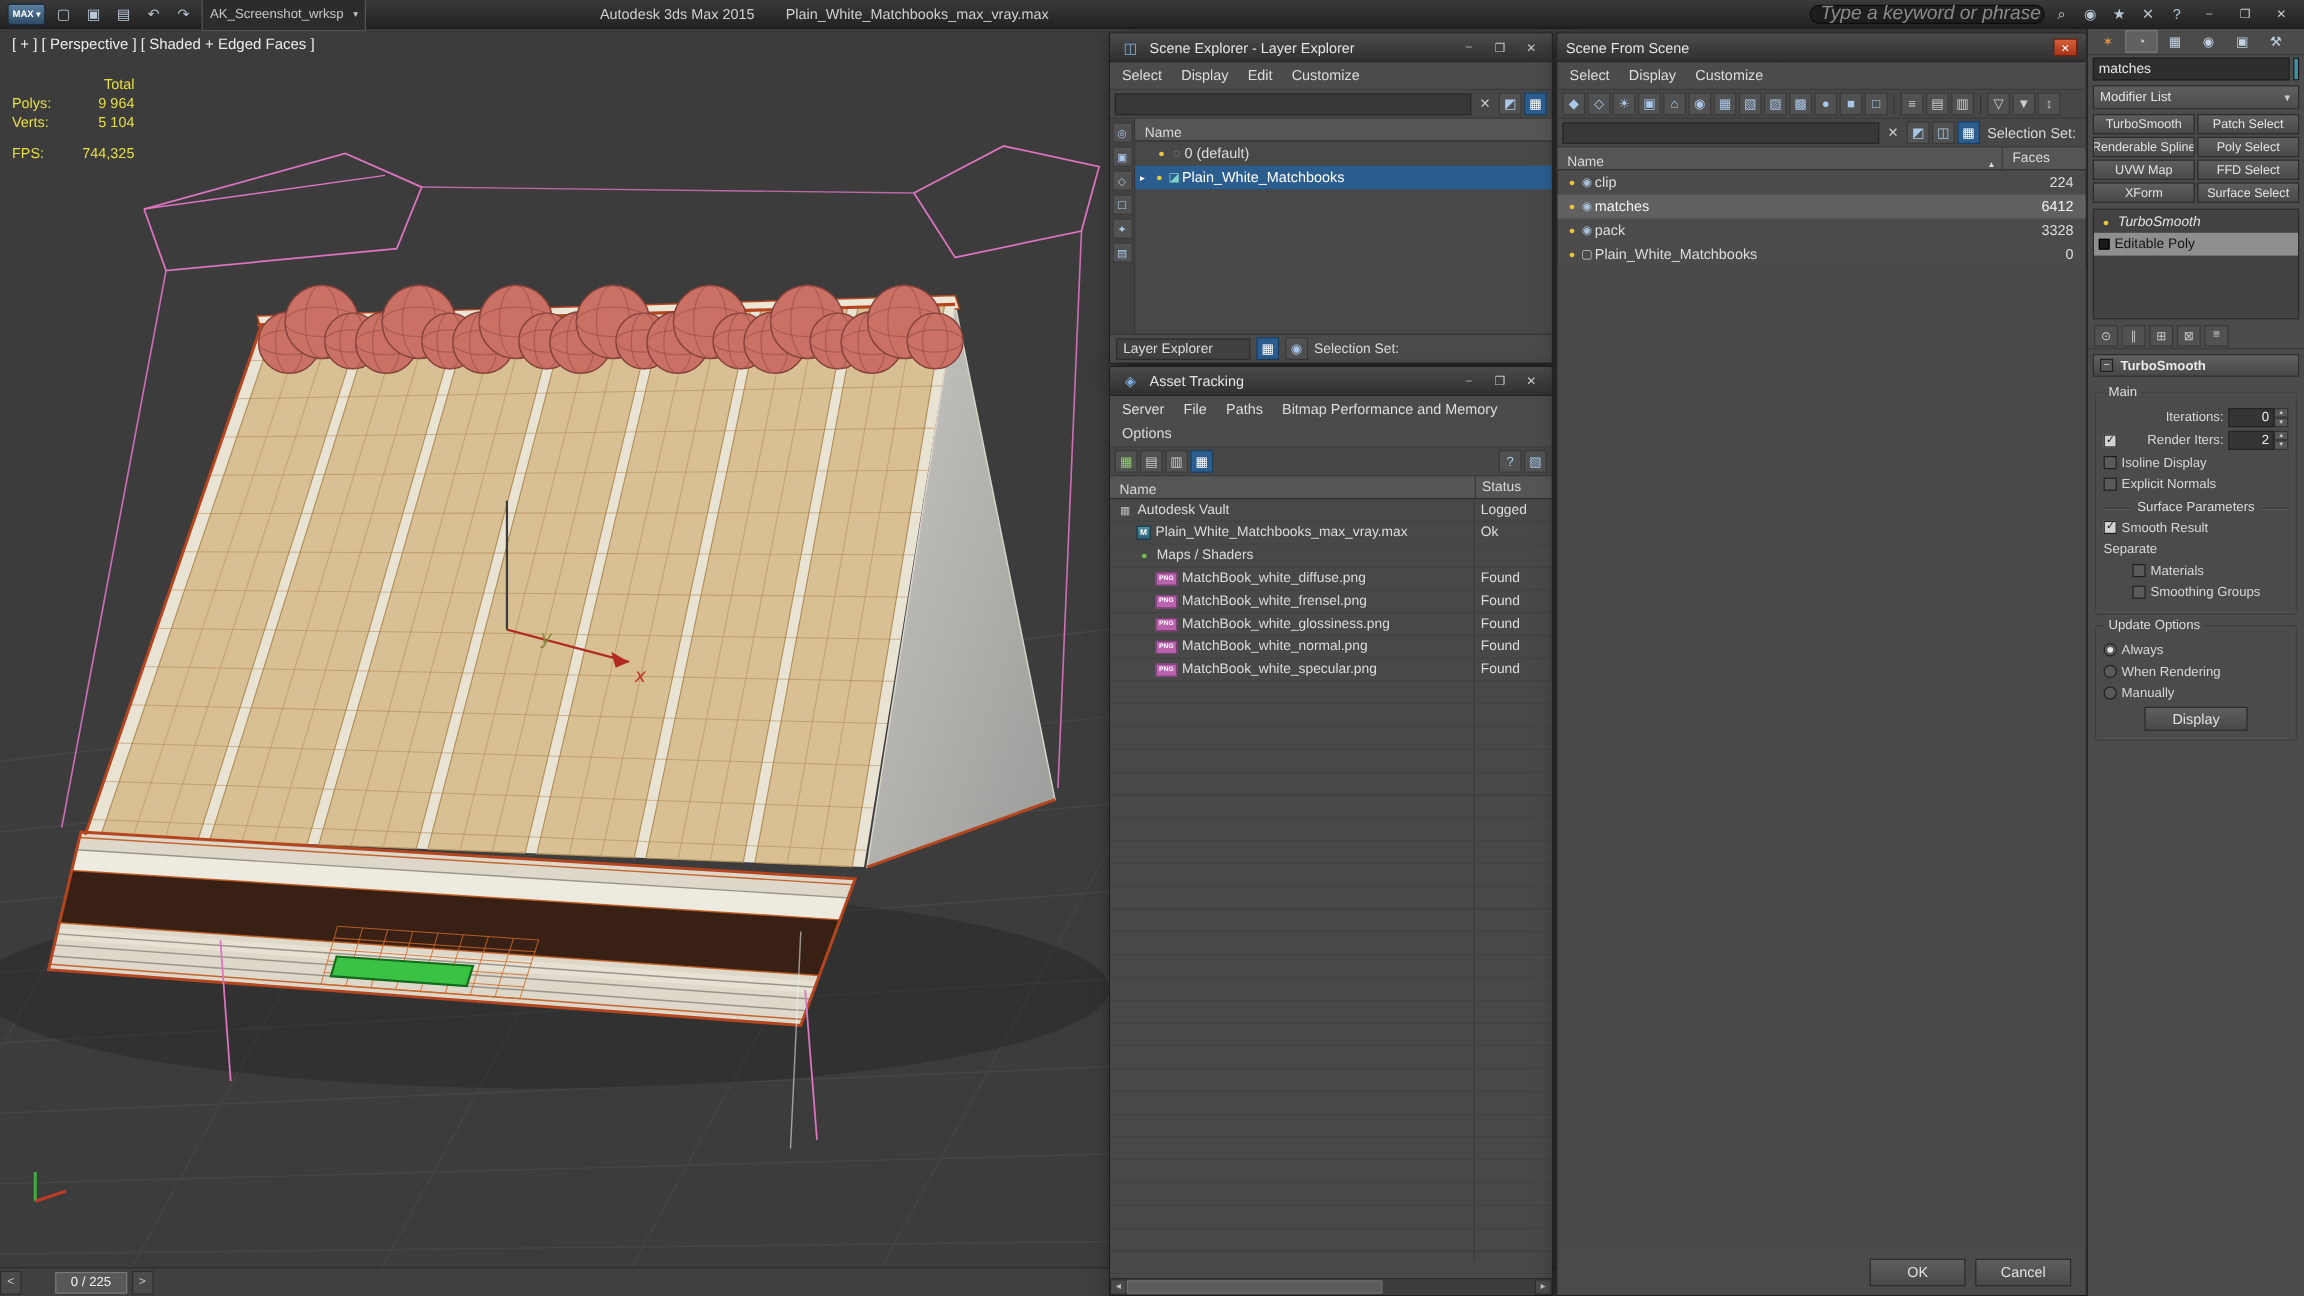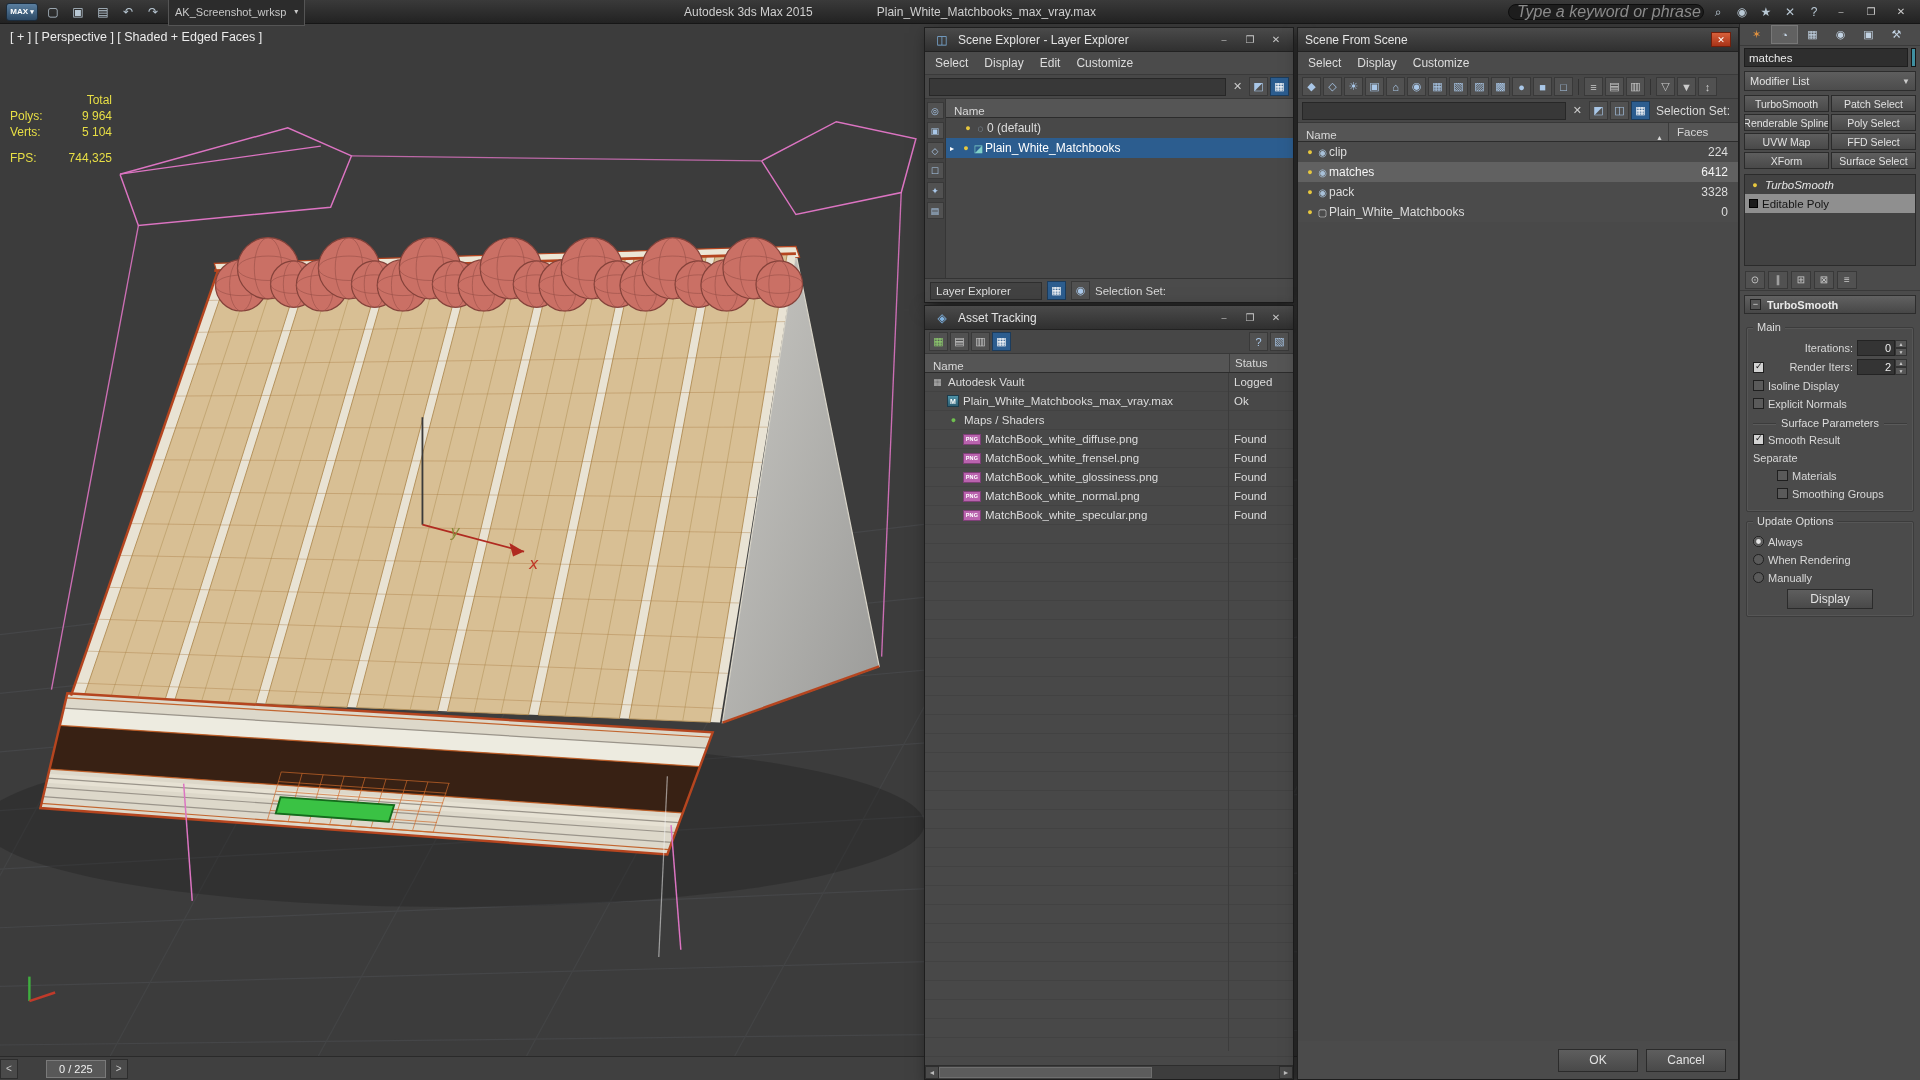--- a/index.html
+++ b/index.html
@@ -9,33 +9,33 @@
 
   
   .app-titlebar{position:absolute;left:0;top:0;width:1920px;height:24px;z-index:30;
     background:linear-gradient(#3a3a3a,#222);border-bottom:1px solid #161616;
     display:flex;align-items:center;padding:0 6px;gap:5px;}
   .max-logo{width:32px;height:18px;background:linear-gradient(#5a7fa0,#2d4a66);border:1px solid #1c2c3c;
     border-radius:3px;color:#fff;font-size:8px;font-weight:bold;display:flex;align-items:center;justify-content:center;gap:2px;}
   .tb-icon{width:20px;height:18px;display:flex;align-items:center;justify-content:center;color:#b9c8d4;font-size:12px;}
   .workspace-dd{height:29px;min-width:132px;background:#2c2c2c;border:1px solid #555;display:flex;
     align-items:center;padding:0 6px;font-size:11px;color:#c8c8c8;gap:8px;}
-  .tb-center{position:absolute;left:500px;right:640px;display:flex;justify-content:center;gap:64px;
+  .tb-center{position:absolute;left:500px;right:640px;display:flex;gap:26px;
     font-size:12px;color:#cfcfcf;pointer-events:none;white-space:nowrap;}
   .tb-right{margin-left:auto;display:flex;align-items:center;gap:4px;}
   .tb-search{width:196px;height:16px;background:#1d1d1d;border:1px solid #0e0e0e;border-radius:8px;
     display:flex;align-items:center;padding:0 8px;}
   .tb-search input{flex:1;background:transparent;border:none;outline:none;color:#ddd;font-size:16px;font-family:inherit;}
   .tb-search input::placeholder{color:#8a8a8a;font-style:italic;}
   .win-btn{width:26px;height:18px;display:flex;align-items:center;justify-content:center;color:#d0d0d0;font-size:10px;}
 
   
   .viewport{position:absolute;left:0;top:24px;width:1740px;height:1032px;background:#3c3c3c;z-index:1;}
   .vp-label{position:absolute;left:10px;top:6px;color:#ececec;font-size:12.5px;}
-  .vp-stats{position:absolute;left:10px;top:38px;color:#e8df45;font-size:12px;line-height:16px;margin-top:30px;}
+  .vp-stats{position:absolute;left:10px;top:38px;color:#e8df45;font-size:12px;line-height:16px;}
   .vp-stats .lbl{display:inline-block;width:44px;}
   .vp-stats .num{display:inline-block;width:58px;text-align:right;}
   .vp-stats .gap{height:10px;}
 
   
   .timebar{position:absolute;left:0;top:1056px;width:1740px;height:24px;background:#404040;
     border-top:1px solid #2a2a2a;display:flex;align-items:center;z-index:2;gap:4px;}
   .tl-btn{width:18px;height:20px;background:#4a4a4a;border:1px solid #2d2d2d;color:#c8c8c8;font-size:10px;
     display:flex;align-items:center;justify-content:center;}
   .tl-handle{height:18px;padding:0 12px;background:#585858;border:1px solid #7a7a7a;display:flex;
@@ -446,20 +446,27 @@
   </div>
 
   <div class="win" id="asset-tracking">
     <div class="win-title">
       <span class="tb-icon" style="color:#7fb2e0">◈</span>
       <span class="title">Asset Tracking</span>
       <span class="win-ctrl">⎯</span>
       <span class="win-ctrl">❐</span>
       <span class="win-ctrl">✕</span>
     </div>
+    <div class="menubar">
+      <span class="menu-item">Server</span>
+      <span class="menu-item">File</span>
+      <span class="menu-item">Paths</span>
+      <span class="menu-item">Bitmap Performance and Memory</span>
+      <span class="menu-item">Options</span>
+    </div>
     <div class="toolbar">
       <span class="icon-btn green">▦</span>
       <span class="icon-btn gray">▤</span>
       <span class="icon-btn gray">▥</span>
       <span class="icon-btn pressed">▦</span>
       <span style="flex:1"></span>
       <span class="icon-btn">?</span>
       <span class="icon-btn">▧</span>
     </div>
     <div class="list-header">

